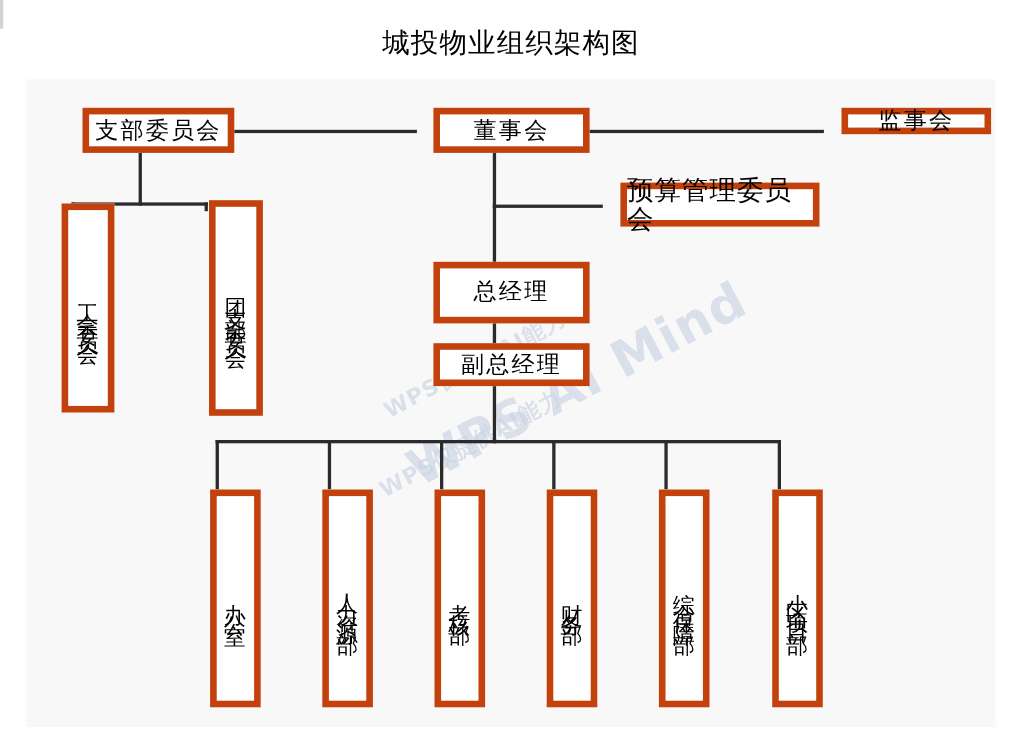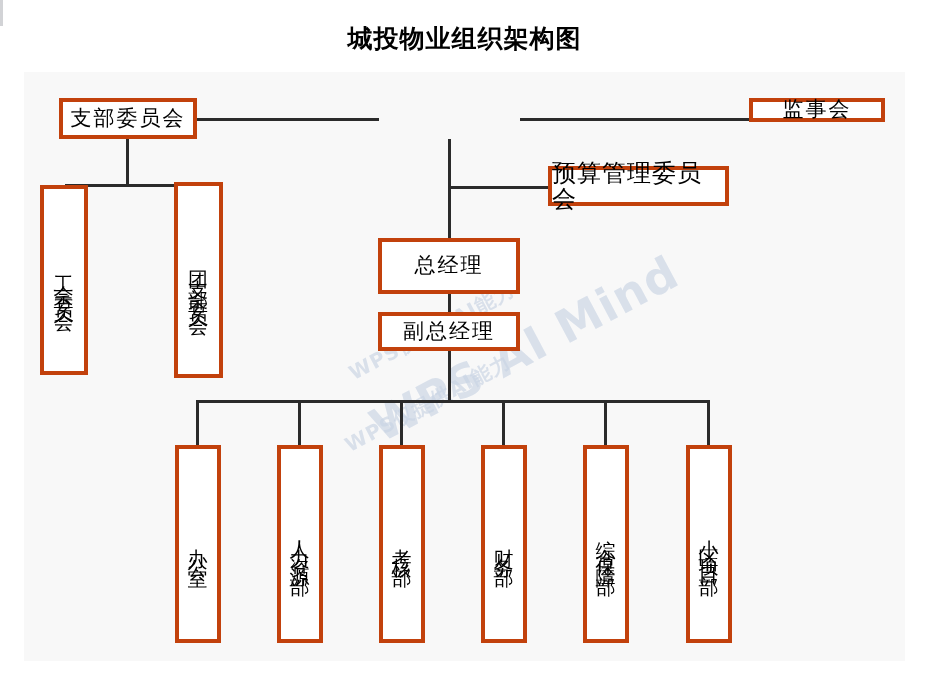--- a/index.html
+++ b/index.html
@@ -28,21 +28,21 @@
     background: #d2d3d6;
   }
   #chart-title {
     position: absolute;
     left: 0;
     top: 22px;
     width: 929px;
     text-align: center;
     font-family: "DejaVu Serif", "Liberation Serif", serif;
     font-size: 25px;
-    font-weight: bold;
+    font-weight: normal;
     color: #000000;
     letter-spacing: 1px;
     white-space: nowrap;
   }
   #canvas {
     position: absolute;
     left: 24px;
     top: 72px;
     width: 881px;
     height: 589px;
@@ -73,29 +73,30 @@
     position: absolute;
     background: #2b2b2b;
   }
   .hline { height: 3px; }
   .vline { width: 3px; }
   
   .node {
     position: absolute;
     box-sizing: border-box;
     background: #ffffff;
-    border: 4px solid #c2410c;
+    border: 6px solid #c2410c;
     display: flex;
     align-items: center;
     justify-content: center;
     color: #000000;
     font-family: "DejaVu Serif", "Liberation Serif", serif;
     font-size: 21px;
     letter-spacing: 2px;
     line-height: 1.1;
+    margin-left: 16px;
   }
   .node.vert {
     writing-mode: vertical-rl;
     text-orientation: upright;
     letter-spacing: 9px;
     font-size: 20px;
     padding-top: 4px;
   }
   .node.small {
     font-size: 24px;
@@ -138,20 +139,21 @@
 
     <div class="line vline" style="left:172px; top:328px; height:45px;"></div>
     <div class="line vline" style="left:274px; top:328px; height:45px;"></div>
     <div class="line vline" style="left:376px; top:328px; height:45px;"></div>
     <div class="line vline" style="left:478px; top:328px; height:45px;"></div>
     <div class="line vline" style="left:580px; top:328px; height:45px;"></div>
     <div class="line vline" style="left:683px; top:328px; height:45px;"></div>
 
     <div class="node" style="left:35px;  top:26px;  width:138px; height:41px;">支部委员会</div>
 
+    <div class="node" style="left:354px; top:26px;  width:142px; height:41px;">董事会</div>
 
     <div class="node" style="left:725px; top:26px;  width:136px; height:24px;">监事会</div>
 
     <div class="node small" style="left:524px; top:94px; width:181px; height:40px;">预算管理委员会</div>
 
     <div class="node vert" style="left:16px;  top:113px; width:48px;  height:190px;">工会委员会</div>
 
     <div class="node vert" style="left:150px; top:110px; width:49px;  height:196px;">团支部委员会</div>
 
     <div class="node" style="left:354px; top:166px; width:142px; height:56px;">总经理</div>

